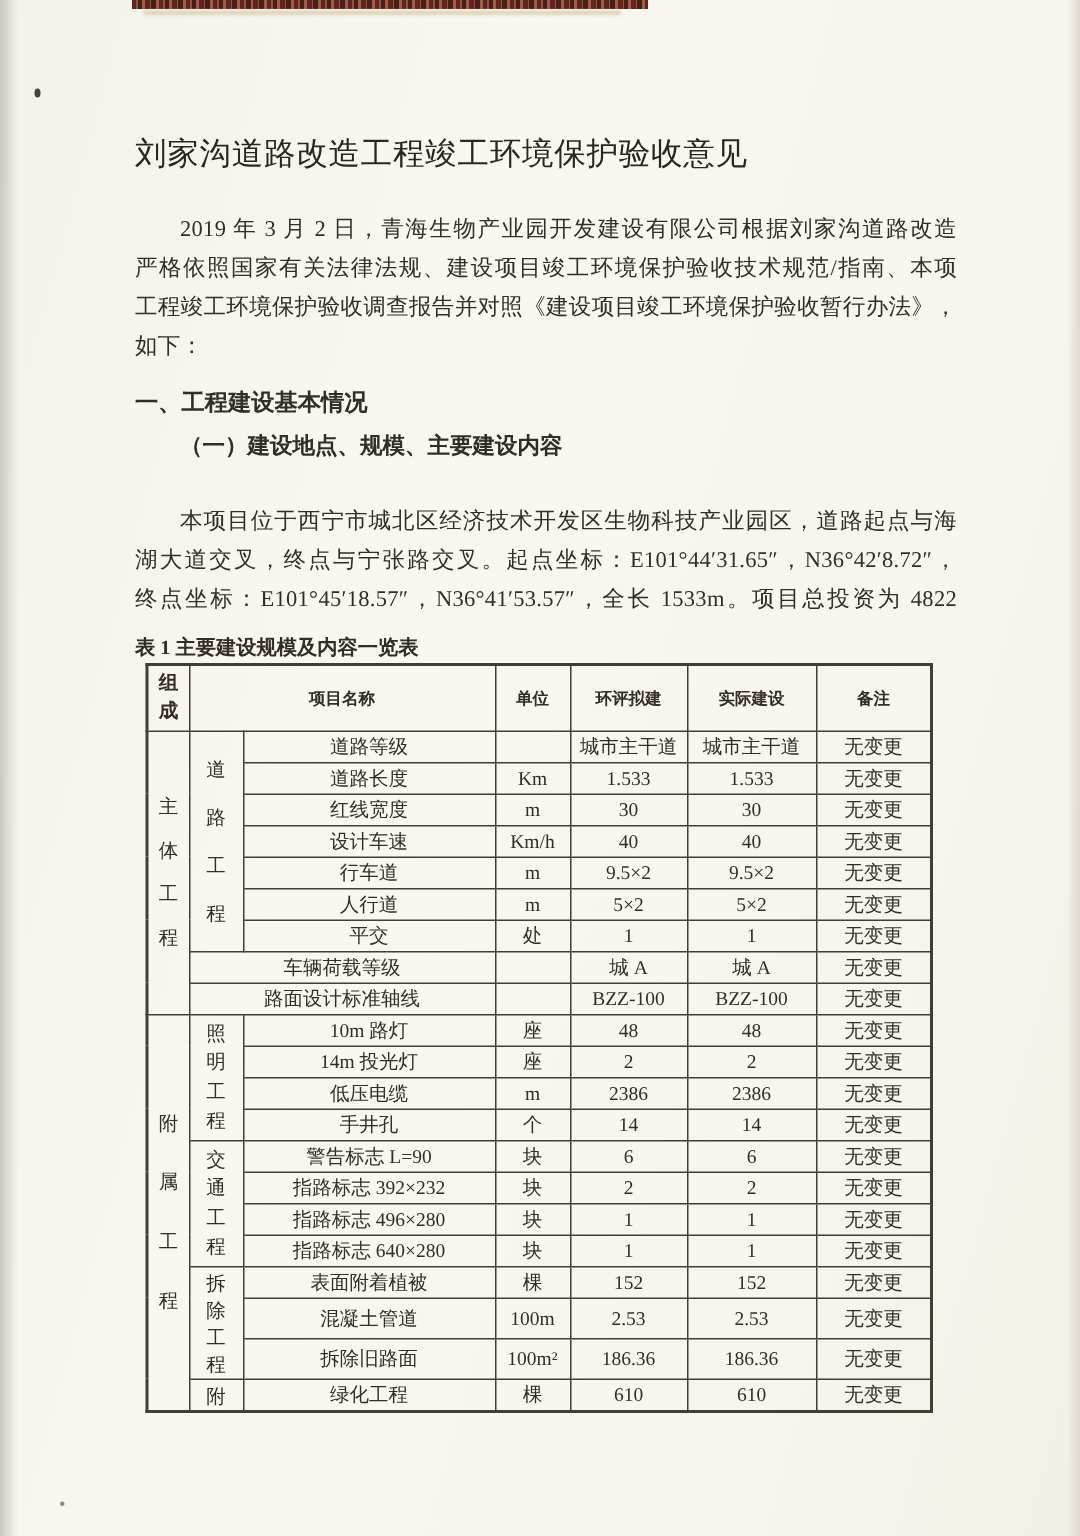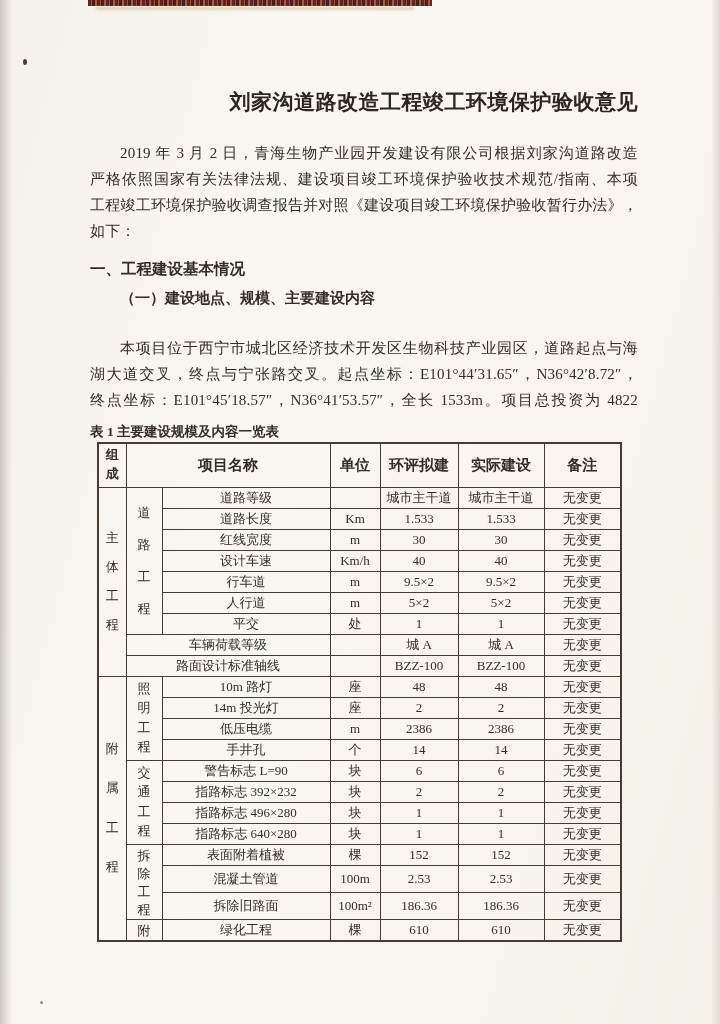--- a/index.html
+++ b/index.html
@@ -20,21 +20,21 @@
   .artifact-top{position:absolute;left:88px;top:0;width:344px;height:6px;opacity:.92;
     background:repeating-linear-gradient(90deg,#55120c 0 3px,#8a4430 3px 4px,#3a0c06 4px 7px,#96503a 7px 9px);}
   .artifact-top-smear{position:absolute;left:96px;top:7px;width:318px;height:3px;
     background:#d9c8a4;filter:blur(1px);opacity:.75;}
   .speck{position:absolute;background:#46403a;border-radius:50%;}
   .speck.s1{left:23px;top:59px;width:4px;height:6px;}
   .speck.s2{left:40px;top:1001px;width:3px;height:3px;opacity:.6;}
 
   .content{position:absolute;top:0;left:0;right:0;padding:88px 82px 0 90px;}
   .doc-title{
-    font-size:21px;font-weight:bold;text-align:right;
+    font-size:21px;font-weight:normal;text-align:left;
     letter-spacing:.5px;margin:0 0 16px 0;color:#2c2620;
   }
   .para{font-size:15px;line-height:26px;letter-spacing:.2px;}
   .pline{text-align:justify;text-align-last:justify;}
   .pline.last{text-align-last:left;}
   .pline.indent{text-indent:2em;margin-top:24px;}
   .h1{font-size:15.5px;font-weight:bold;line-height:26px;margin-top:12px;}
   .h2{font-size:15px;font-weight:bold;line-height:26px;margin-top:3px;text-indent:2em;}
   .tbl-caption{
     width:530px;text-align:left;font-size:13.5px;font-weight:bold;
@@ -43,21 +43,21 @@
   table{
     border-collapse:collapse;width:523px;margin-left:7px;
     font-size:13px;table-layout:fixed;
   }
   table{border:2px solid #433d34;}
   td,th{border:1px solid #433d34;padding:1px 2px;text-align:center;
     vertical-align:middle;overflow:hidden;}
   thead tr{height:44px;}
   tbody tr{height:19px;}
   tbody tr.tall{height:27px;}
-  th{font-weight:bold;font-size:15px;}
+  th{font-weight:bold;font-size:11px;}
   th.vhead{white-space:pre-line;line-height:1.45;font-size:13px;}
   .vcell{position:relative;padding:0;}
   .vwrap{position:absolute;inset:2px 0;display:flex;flex-direction:column;
     justify-content:space-evenly;align-items:center;font-size:13px;}
   td.group-cell .vwrap{inset:16% 0;}
   td.name-cell{font-size:13px;}
 </style>
 </head>
 <body>
 

